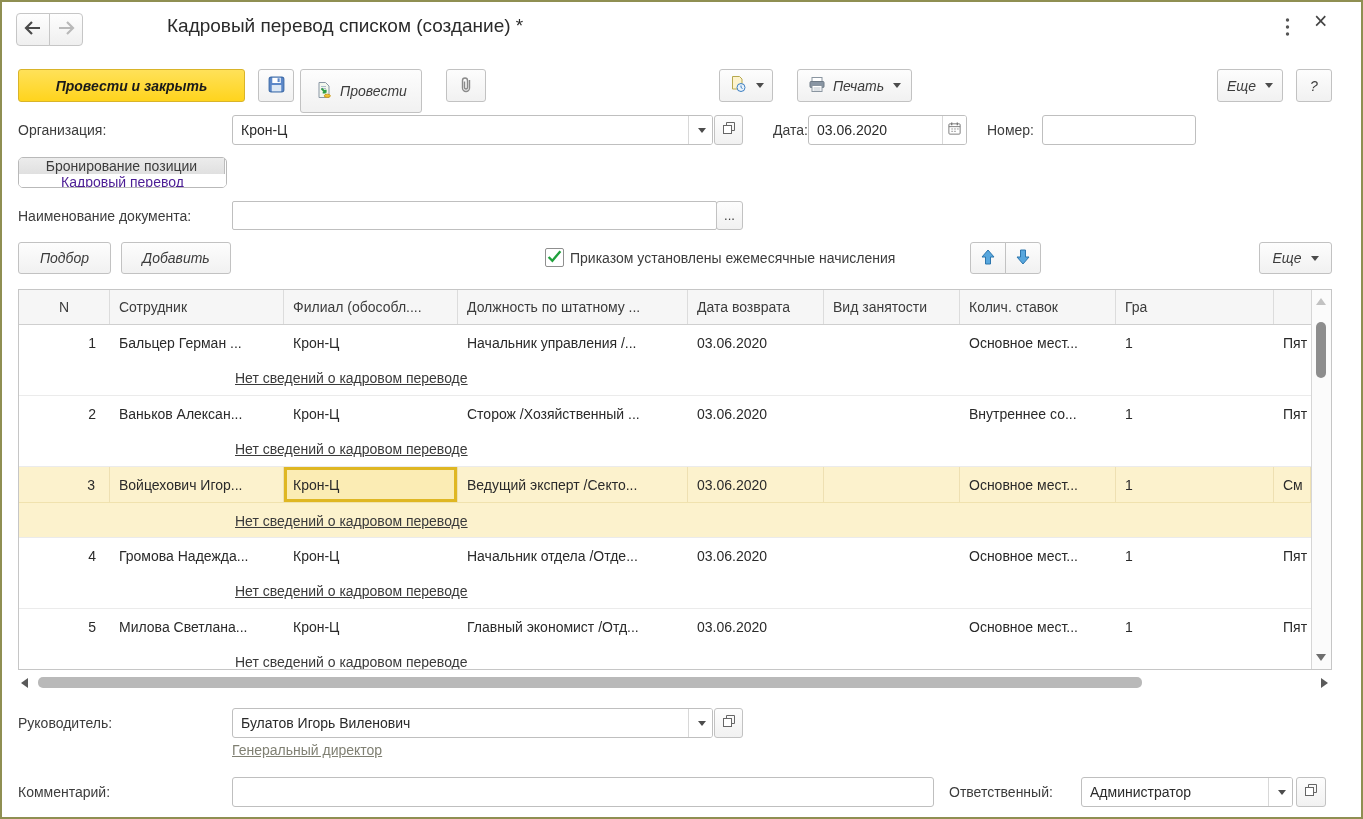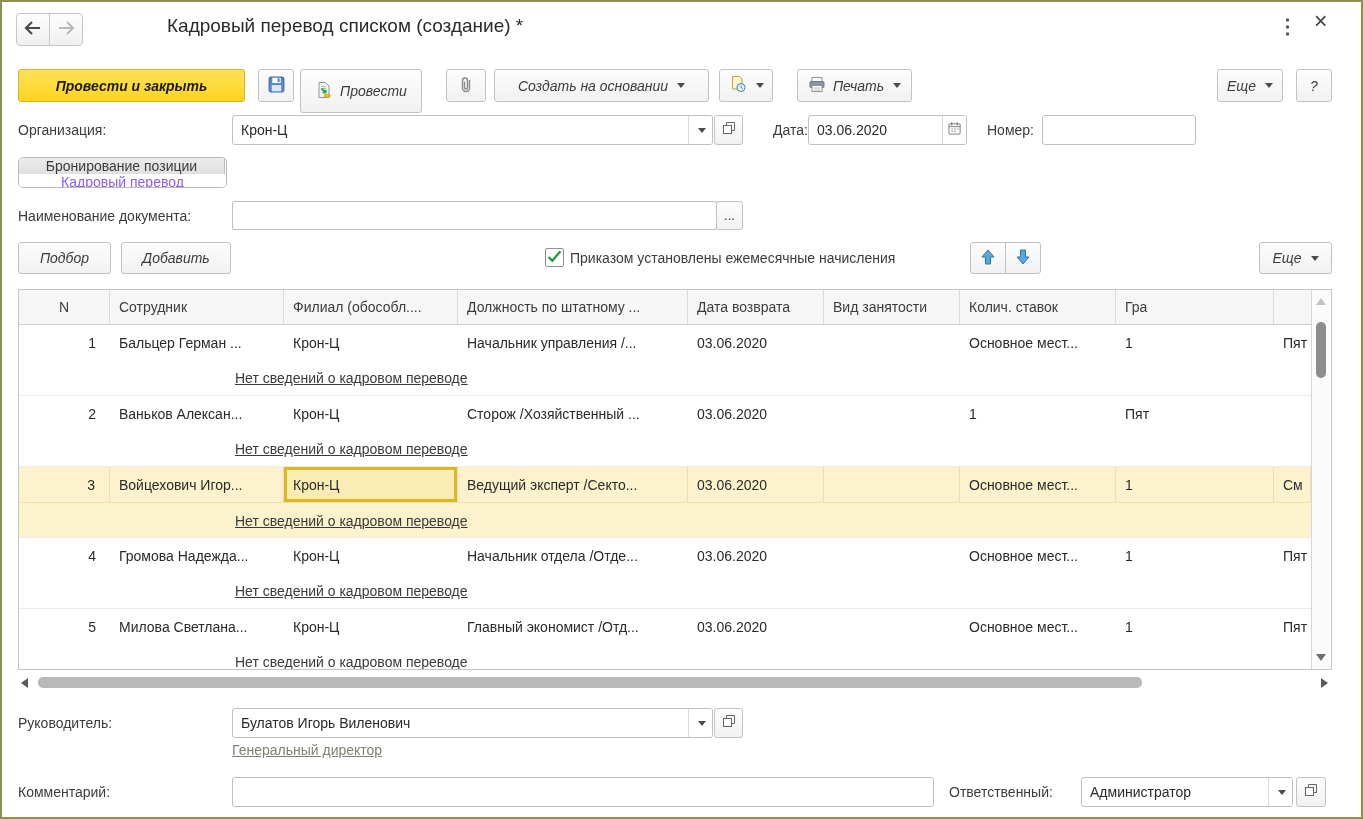--- a/index.html
+++ b/index.html
@@ -31,21 +31,21 @@
   .field .val{flex:1;white-space:nowrap;overflow:hidden;}
   .field .fbtn{width:23px;align-self:stretch;display:flex;align-items:center;justify-content:center;
     border-left:1px solid #d8d8d8;cursor:pointer;background:#fff;}
   .sqbtn{position:absolute;display:flex;align-items:center;justify-content:center;box-sizing:border-box;
     border:1px solid #c2c2c2;border-radius:3px;background:linear-gradient(#fdfdfd,#f1f1f1);cursor:pointer;}
   
   .tabs{position:absolute;left:16px;top:155px;display:flex;height:31px;border:1px solid #b9b9b9;
     border-radius:5px;overflow:hidden;box-sizing:border-box;flex-direction:column;}
   .tab{display:flex;align-items:center;justify-content:center;font-size:14px;cursor:pointer;box-sizing:border-box;}
   .tab.inactive{width:206px;background:linear-gradient(#ececec,#e0e0e0);color:#3c3c3c;border-right:1px solid #bdbdbd;}
-  .tab.active{width:207px;background:#fff;color:#8b5cf6;}
+  .tab.active{width:207px;background:#fff;color:#4c1d95;}
   
   .cb{position:absolute;width:17px;height:17px;border:1px solid #8f8f8f;border-radius:2px;background:#fff;
     cursor:pointer;display:flex;align-items:center;justify-content:center;}
   .cb svg{display:none;margin-top:-2px;}
   .cb.checked svg{display:block;}
   
   .table{position:absolute;left:16px;top:287px;width:1314px;height:381px;border:1px solid #c6c6c6;
     box-sizing:border-box;background:#fff;}
   .thead{display:grid;grid-template-columns:91px 174px 174px 230px 136px 136px 156px 158px 1fr;
     width:1292px;height:35px;background:#f6f6f6;border-bottom:1px solid #cfcfcf;box-sizing:border-box;}
@@ -134,24 +134,20 @@
     </span>
     <span>Провести</span>
   </div>
   <div class="btn" style="left:444px;top:67px;width:40px;height:33px;">
     <span>
       <svg width="16" height="19" viewBox="0 0 16 18">
           <path d="M11.5 4.5v8a3.5 3.5 0 0 1-7 0V5a2.5 2.5 0 0 1 5 0v7a1.5 1.5 0 0 1-3 0V6" fill="none" stroke="#8a8a8a" stroke-width="1.4"></path>
         </svg>
     </span>
   </div>
-  <div class="btn" style="left:492px;top:67px;width:215px;height:33px;">
-    <span>Создать на основании</span>
-    <span class="caret"></span>
-  </div>
   <div class="btn" style="left:717px;top:67px;width:54px;height:33px;">
     <span>
       <svg width="18" height="18" viewBox="0 0 18 18">
           <path d="M3.5 1.5h7L13 4v10H3.5z" fill="#fdf3cd" stroke="#b6a84e"></path>
           <circle cx="12" cy="12.5" r="4" fill="#eaf3fb" stroke="#3d7fc1"></circle>
           <path d="M12 10.5v2l1.5 1" stroke="#3d7fc1" fill="none"></path>
         </svg>
     </span>
     <span class="caret"></span>
   </div>
@@ -278,20 +274,21 @@
       </div>
 
       <div class="trow">
         <div class="cells">
           <div class="cell num">2</div>
           <div class="cell">Ваньков Алексан...</div>
           <div class="cell">Крон-Ц</div>
           <div class="cell">Сторож /Хозяйственный ...</div>
           <div class="cell">03.06.2020</div>
           <div class="cell"></div>
+          <div class="cell">Внутреннее со...</div>
           <div class="cell">1</div>
           <div class="cell">Пят</div>
         </div>
         <div class="linkline">
             <span class="ilink">Нет сведений о кадровом переводе</span>
           </div>
       </div>
 
       <div class="trow selected">
         <div class="cells">

